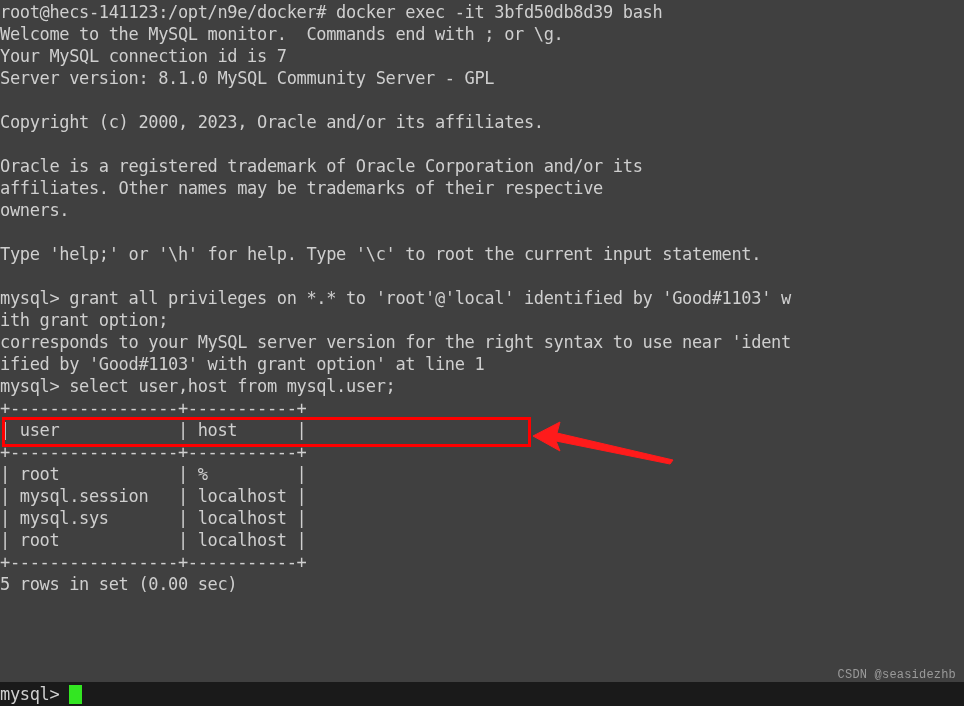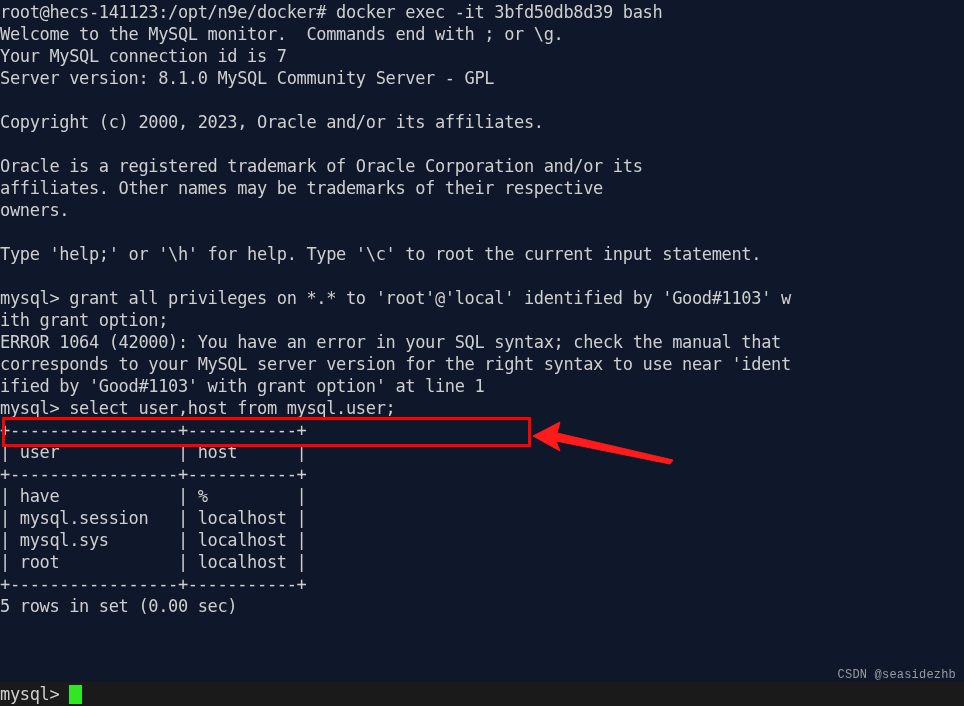--- a/index.html
+++ b/index.html
@@ -5,21 +5,21 @@
 <style>
   html, body {
     margin: 0;
     padding: 0;
     background: #000000;
   }
   #terminal {
     position: relative;
     width: 964px;
     height: 706px;
-    background: #0f172a;
+    background: #404040;
     overflow: hidden;
     font-family: "DejaVu Sans Mono", "Liberation Mono", monospace;
     font-size: 17px;
     line-height: 22px;
     color: #cfcfcf;
     letter-spacing: 0px;
   }
   #screen {
     position: absolute;
     left: 0px;
@@ -116,28 +116,27 @@
       <div class="line">Copyright (c) 2000, 2023, Oracle and/or its affiliates.</div>
       <div class="line blank"></div>
       <div class="line">Oracle is a registered trademark of Oracle Corporation and/or its</div>
       <div class="line">affiliates. Other names may be trademarks of their respective</div>
       <div class="line">owners.</div>
       <div class="line blank"></div>
       <div class="line">Type 'help;' or '\h' for help. Type '\c' to root the current input statement.</div>
       <div class="line blank"></div>
       <div class="line">mysql&gt; grant all privileges on *.* to 'root'@'local' identified by 'Good#1103' w</div>
       <div class="line">ith grant option;</div>
-      <div class="line">ERROR 1064 (42000): You have an error in your SQL syntax; check the manual that</div>
       <div class="line">corresponds to your MySQL server version for the right syntax to use near 'ident</div>
       <div class="line">ified by 'Good#1103' with grant option' at line 1</div>
       <div class="line">mysql&gt; select user,host from mysql.user;</div>
       <div class="line">+-----------------+-----------+</div>
       <div class="line">| user            | host      |</div>
       <div class="line">+-----------------+-----------+</div>
-      <div class="line">| have            | %         |</div>
+      <div class="line">| root            | %         |</div>
       <div class="line">| mysql.session   | localhost |</div>
       <div class="line">| mysql.sys       | localhost |</div>
       <div class="line">| root            | localhost |</div>
       <div class="line">+-----------------+-----------+</div>
       <div class="line">5 rows in set (0.00 sec)</div>
       <div class="line blank"></div>
     </div>
 
   <div id="highlight-box"></div>
 

